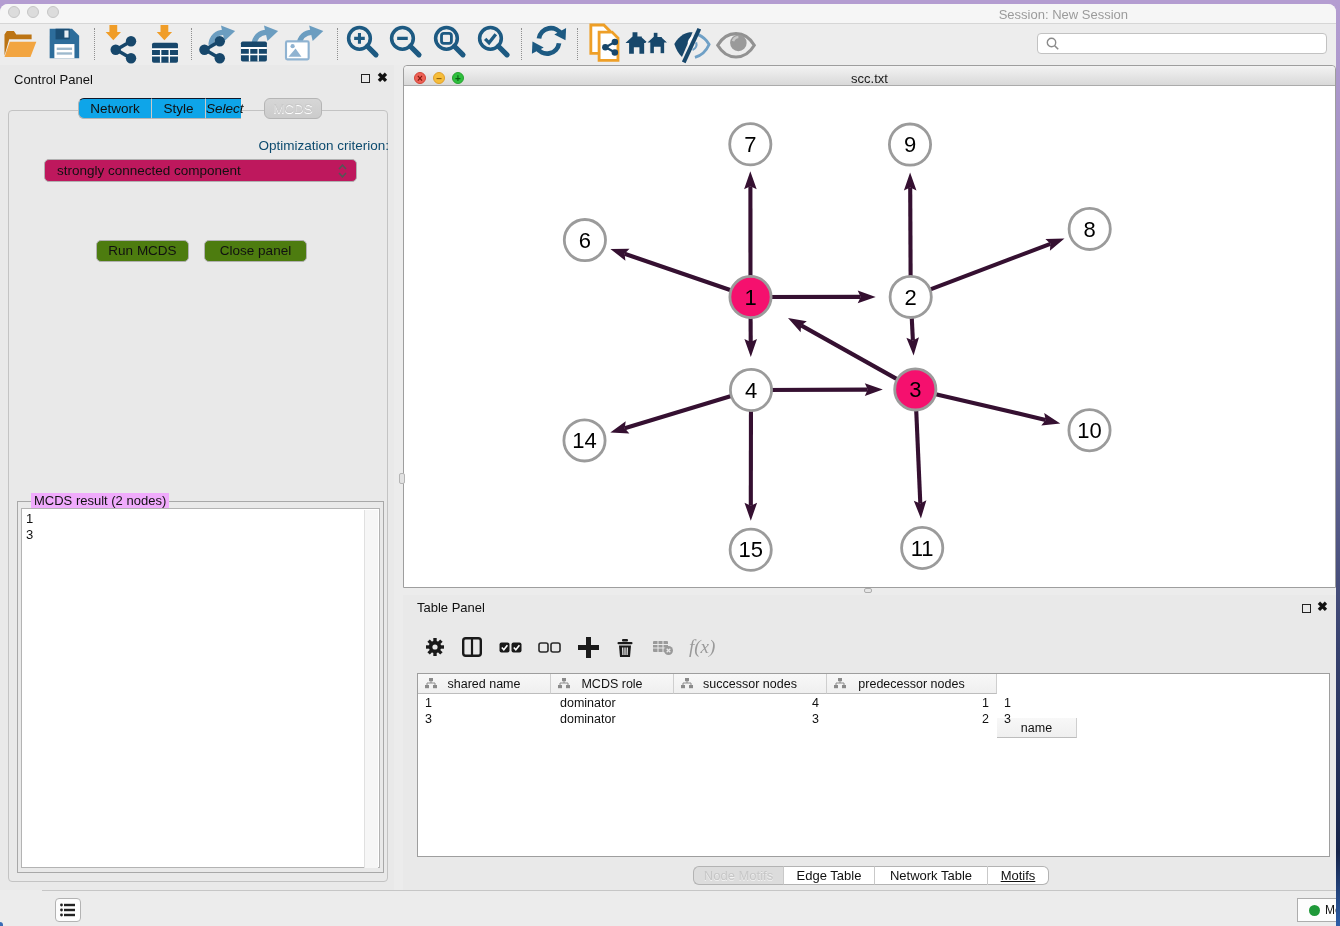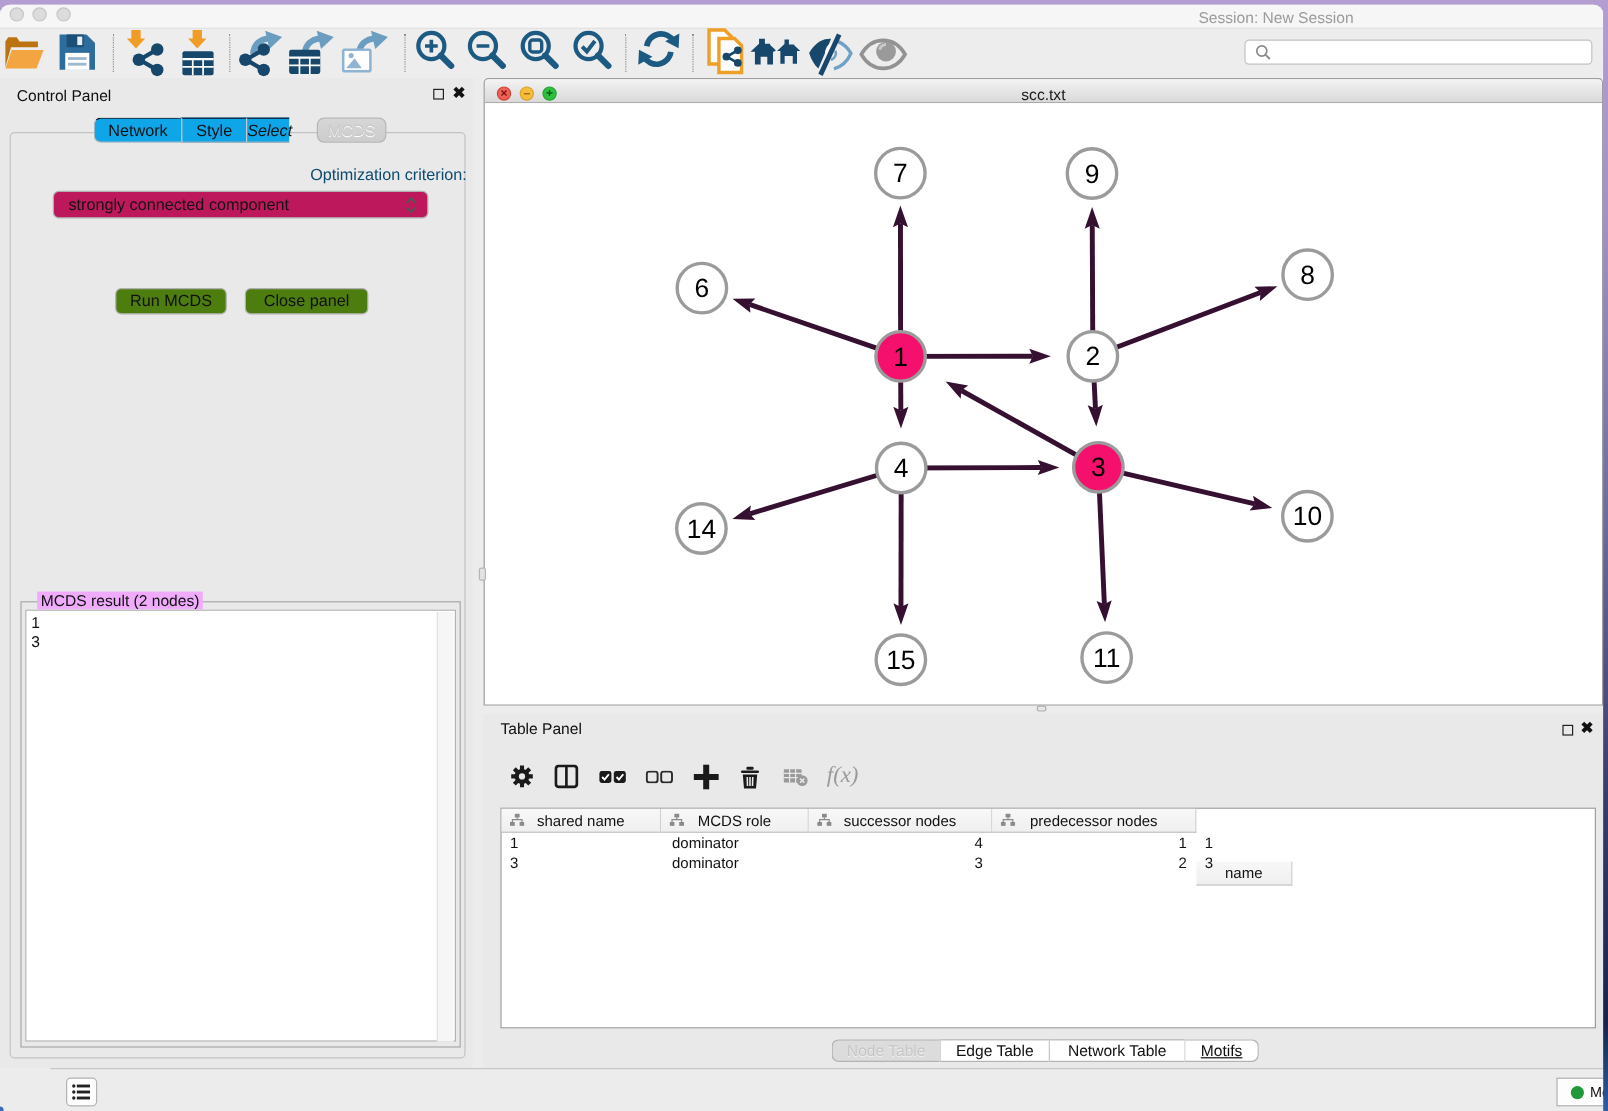--- a/index.html
+++ b/index.html
@@ -411,21 +411,21 @@
 <div class="cell" style="left:142px;top:21px;">dominator</div>
 <div class="cell" style="left:142px;top:37px;">dominator</div>
 <div class="cell" style="left:341px;top:21px;width:60px;text-align:right;">4</div>
 <div class="cell" style="left:341px;top:37px;width:60px;text-align:right;">3</div>
 <div class="cell" style="left:511px;top:21px;width:60px;text-align:right;">1</div>
 <div class="cell" style="left:511px;top:37px;width:60px;text-align:right;">2</div>
 <div class="cell" style="left:586px;top:21px;">1</div>
 <div class="cell" style="left:586px;top:37px;">3</div>
     </div>
     <div id="btabs">
-      <div class="btab" style="left:0; width:90px; border-left:1px solid #b3b3b3; border-radius:6px 0 0 6px; background:#dcdcdc; color:#c6c6c6; text-shadow:0 1px 0 #f2f2f2;">Node Table</div>
+      <div class="btab" style="left:0; width:90px; border-left:1px solid #b3b3b3; border-radius:6px 0 0 6px; background:#dcdcdc; color:#c6c6c6; text-shadow:0 1px 0 #f2f2f2;">Node Motifs</div>
       <div class="btab" style="left:90px; width:91px; border-left:1px solid #c9c9c9;">Edge Table</div>
       <div class="btab" style="left:181px; width:113px; border-left:1px solid #c9c9c9;">Network Table</div>
       <div class="btab" style="left:294px; width:62px; border-left:1px solid #c9c9c9; border-right:1px solid #b3b3b3; border-radius:0 6px 6px 0;text-decoration:underline;">Motifs</div>
     </div>
   </div>
   <div id="statusbar">
     <div id="listbtn">
       <svg width="16" height="14" style="position:absolute;left:4px;top:4px" viewBox="0 0 16 14">
         <circle cx="1.5" cy="2" r="1.4" fill="#222"></circle>
           <rect x="4" y="0.8" width="11" height="2.4" fill="#222"></rect>

